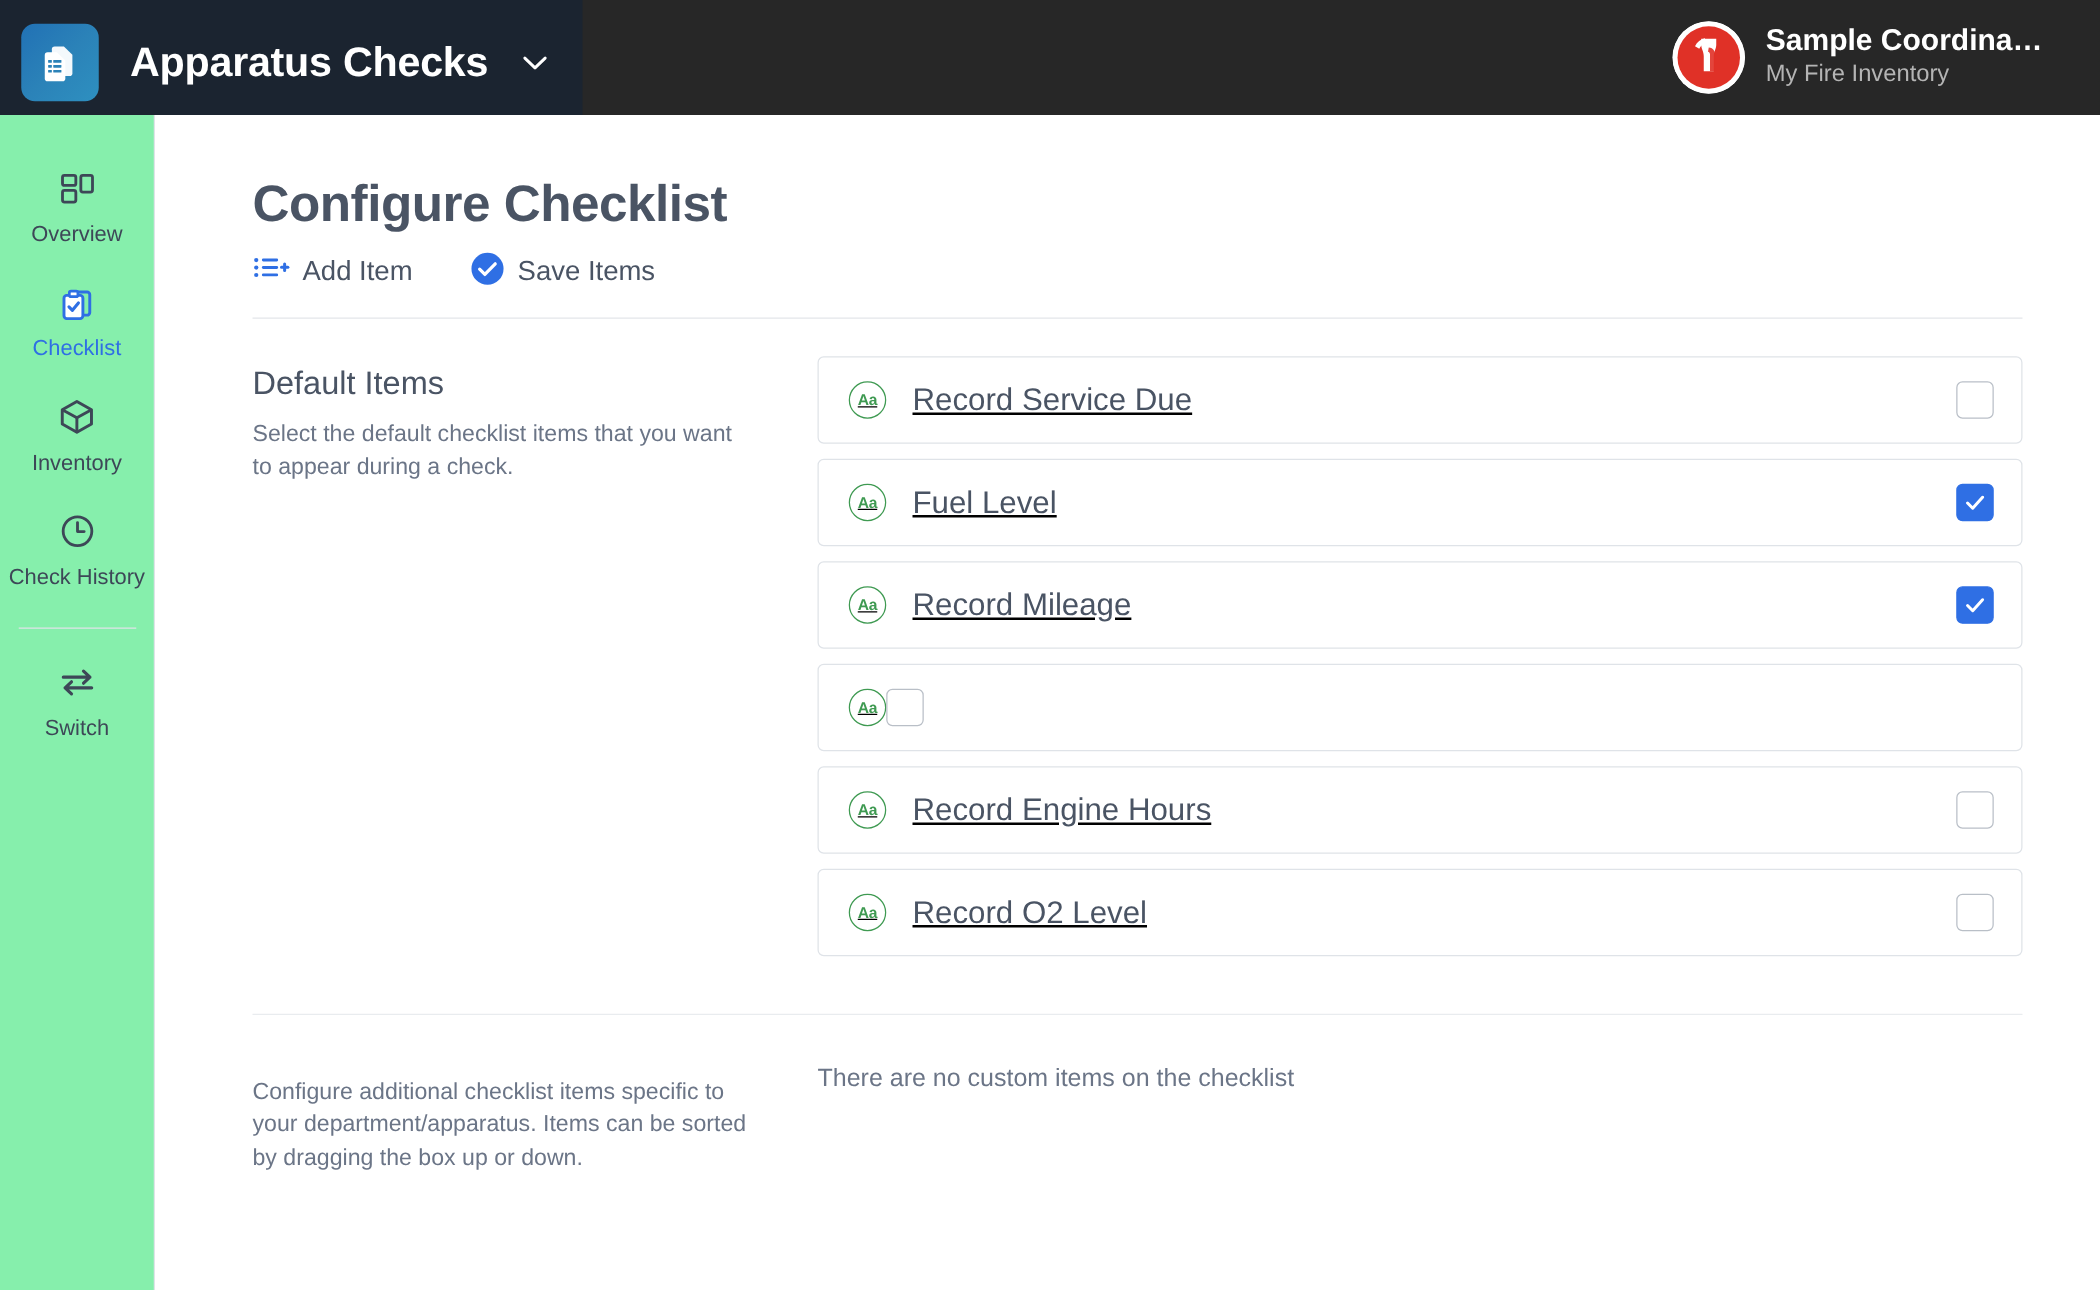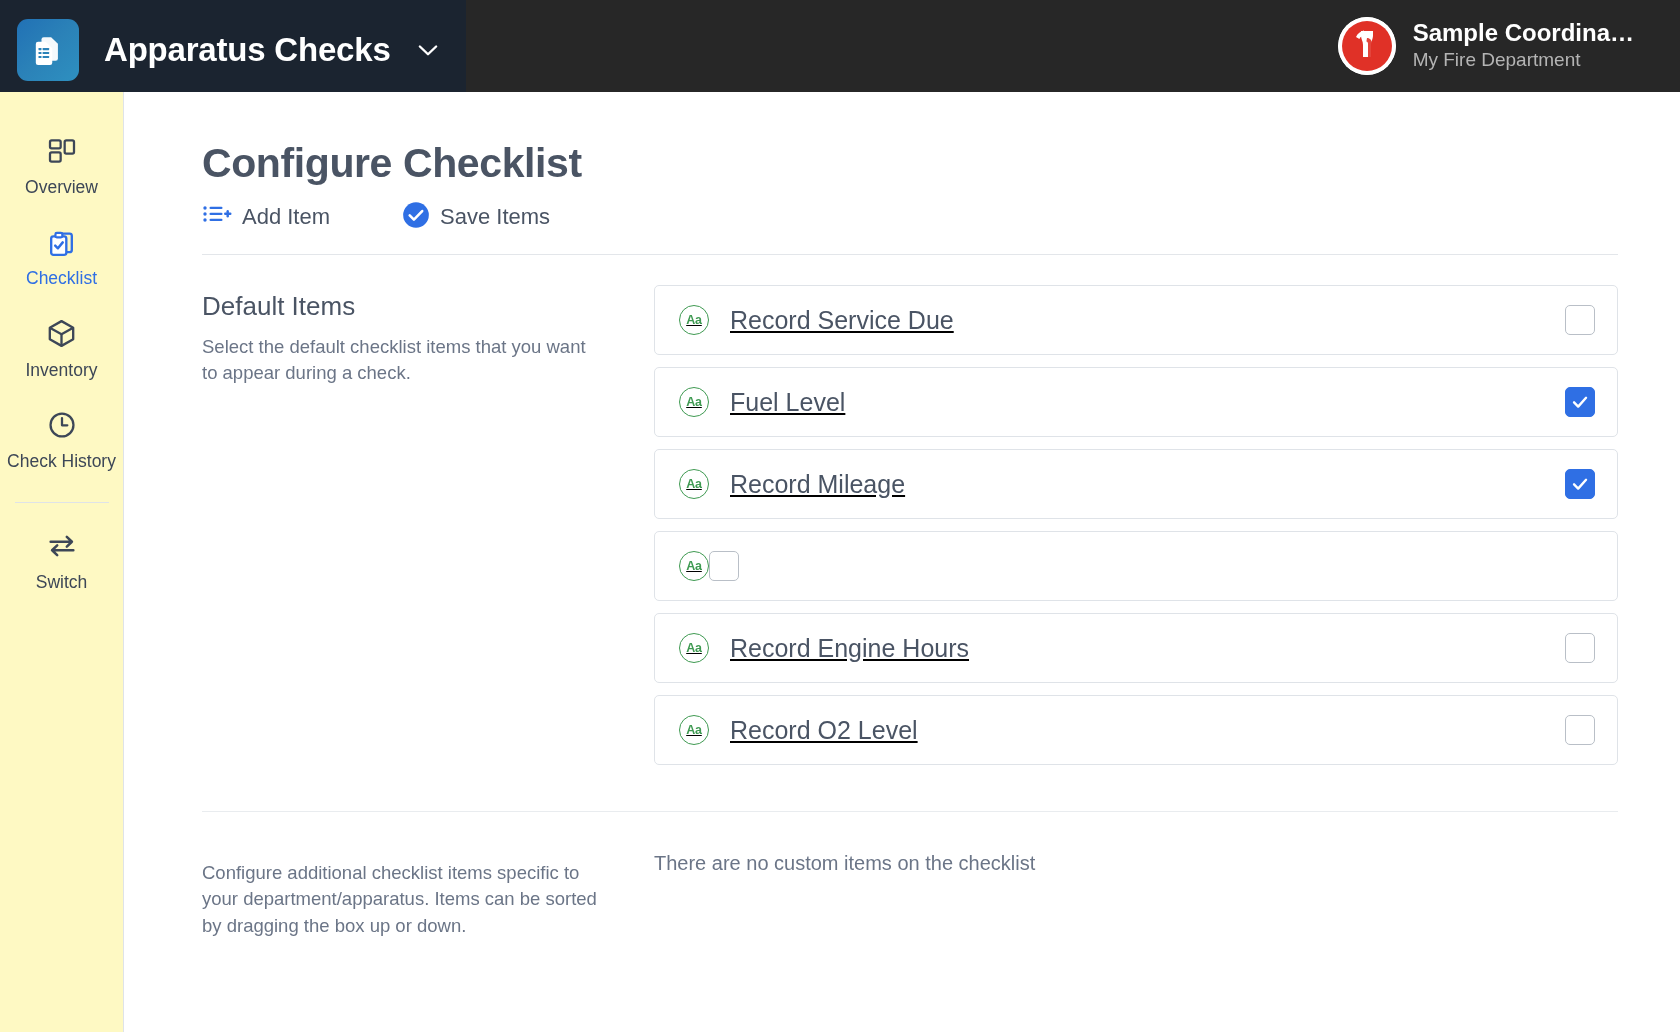--- a/index.html
+++ b/index.html
@@ -66,21 +66,21 @@
   }
   .user-org {
     color: #b4b4b4; font-size: 19px; font-weight: 400;
     line-height: 1.2; margin-top: 2px; white-space: nowrap;
   }
 
   
   .sidebar {
     position: absolute; top: 92px; left: 0;
     width: 124px; height: 940px;
-    background: #fef9c3;
+    background: #86efac;
     border-right: 1px solid #dfe3e8;
     padding-top: 26px;
   }
   .nav-item {
     display: flex; flex-direction: column;
     align-items: center; justify-content: flex-start;
     padding: 14px 4px 12px 4px;
     cursor: pointer;
     text-decoration: none;
   }
@@ -110,21 +110,21 @@
   .page-title {
     margin: 48px 0 0 78px;
     font-size: 41px;
     font-weight: 700;
     color: #4a5464;
     letter-spacing: -0.4px;
   }
   .action-row {
     margin: 14px 0 0 78px;
     display: flex; align-items: center;
-    gap: 72px;
+    gap: 46px;
   }
   .action-btn {
     display: flex; align-items: center;
     gap: 10px;
     cursor: pointer;
     background: none; border: none; padding: 0;
     font-family: inherit;
   }
   .action-label {
     font-size: 22px;
@@ -247,21 +247,21 @@
       <svg width="58" height="58" viewBox="0 0 58 58" aria-hidden="true">
         <circle cx="29" cy="29" r="29" fill="#ffffff"></circle>
         <circle cx="29" cy="29" r="25" fill="#e03127"></circle>
         <path d="M23 14h12v5c0 3-2 5-2 9v12h-8V28c0-4-2-6-2-9z" fill="#ffffff"></path>
         <path d="M29 21c3 0 5 2.4 5 5.6V40h-4V26.6c0-1.2-0.6-2-1.6-2.2z" fill="#e03127" opacity="0.9"></path>
         <path d="M18 20c1.6-3.4 4.6-5.6 8-6.4v4.2c-2 0.8-3.6 2.2-4.6 4.2z" fill="#ffffff"></path>
       </svg>
     </div>
     <div class="user-text">
       <div class="user-name">Sample Coordina…</div>
-      <div class="user-org">My Fire Department</div>
+      <div class="user-org">My Fire Inventory</div>
     </div>
   </div>
 </div>
 
 <nav class="sidebar">
 
   <div class="nav-item">
     <div class="nav-icon">
       <svg width="32" height="32" viewBox="0 0 24 24" aria-hidden="true">
         <rect x="3" y="4" width="8" height="6" rx="1.2" fill="none" stroke="#3d4757" stroke-width="1.7"></rect>

